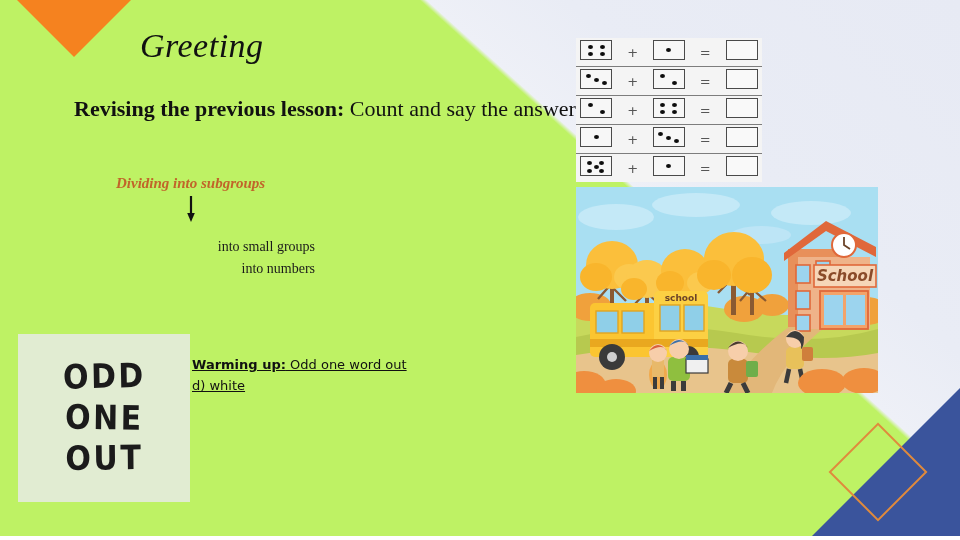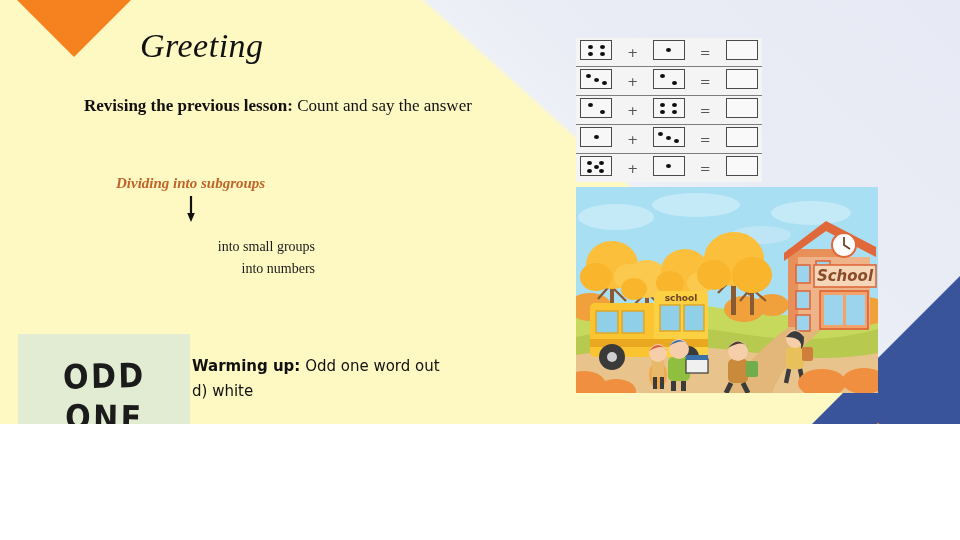--- a/index.html
+++ b/index.html
@@ -3,22 +3,22 @@
 <meta charset="utf-8">
 <style>
   html, body {
     margin: 0;
     padding: 0;
     background: #ffffff;
   }
   #slide {
     position: relative;
     width: 960px;
-    height: 424px;
-    background: #fef9c3;
+    height: 536px;
+    background: #bef264;
     overflow: hidden;
     font-family: "Liberation Sans", sans-serif;
   }
 
   
   .bg-diagonal {
     position: absolute;
     top: 0;
     right: 0;
     width: 560px;
@@ -65,24 +65,24 @@
     top: 27px;
     font-family: "Liberation Serif", serif;
     font-style: italic;
     font-size: 34px;
     color: #111111;
     letter-spacing: 0.5px;
     white-space: nowrap;
   }
   .revising {
     position: absolute;
-    left: 84px;
+    left: 74px;
     top: 96px;
     font-family: "Liberation Serif", serif;
-    font-size: 17px;
+    font-size: 22px;
     color: #111111;
     white-space: nowrap;
   }
   .revising b { font-weight: bold; }
 
   .subgroups-title {
     position: absolute;
     left: 100px;
     top: 175px;
     font-family: "Liberation Serif", serif;
@@ -138,23 +138,24 @@
   .odd-line:nth-child(1) { transform: rotate(-1.2deg); }
   .odd-line:nth-child(2) { transform: rotate(0.8deg); }
   .odd-line:nth-child(3) { transform: rotate(-0.6deg); }
 
   
   .warming {
     position: absolute;
     left: 192px;
     top: 354px;
     font-family: "DejaVu Sans", sans-serif;
-    font-size: 15px;
+    font-size: 13px;
     color: #111111;
     line-height: 1.65;
+    text-decoration: underline;
   }
   .warming .hd { font-weight: bold; }
   .warming .opt { display: block; }
 
   
   .dice-table {
     position: absolute;
     left: 576px;
     top: 38px;
     width: 186px;

